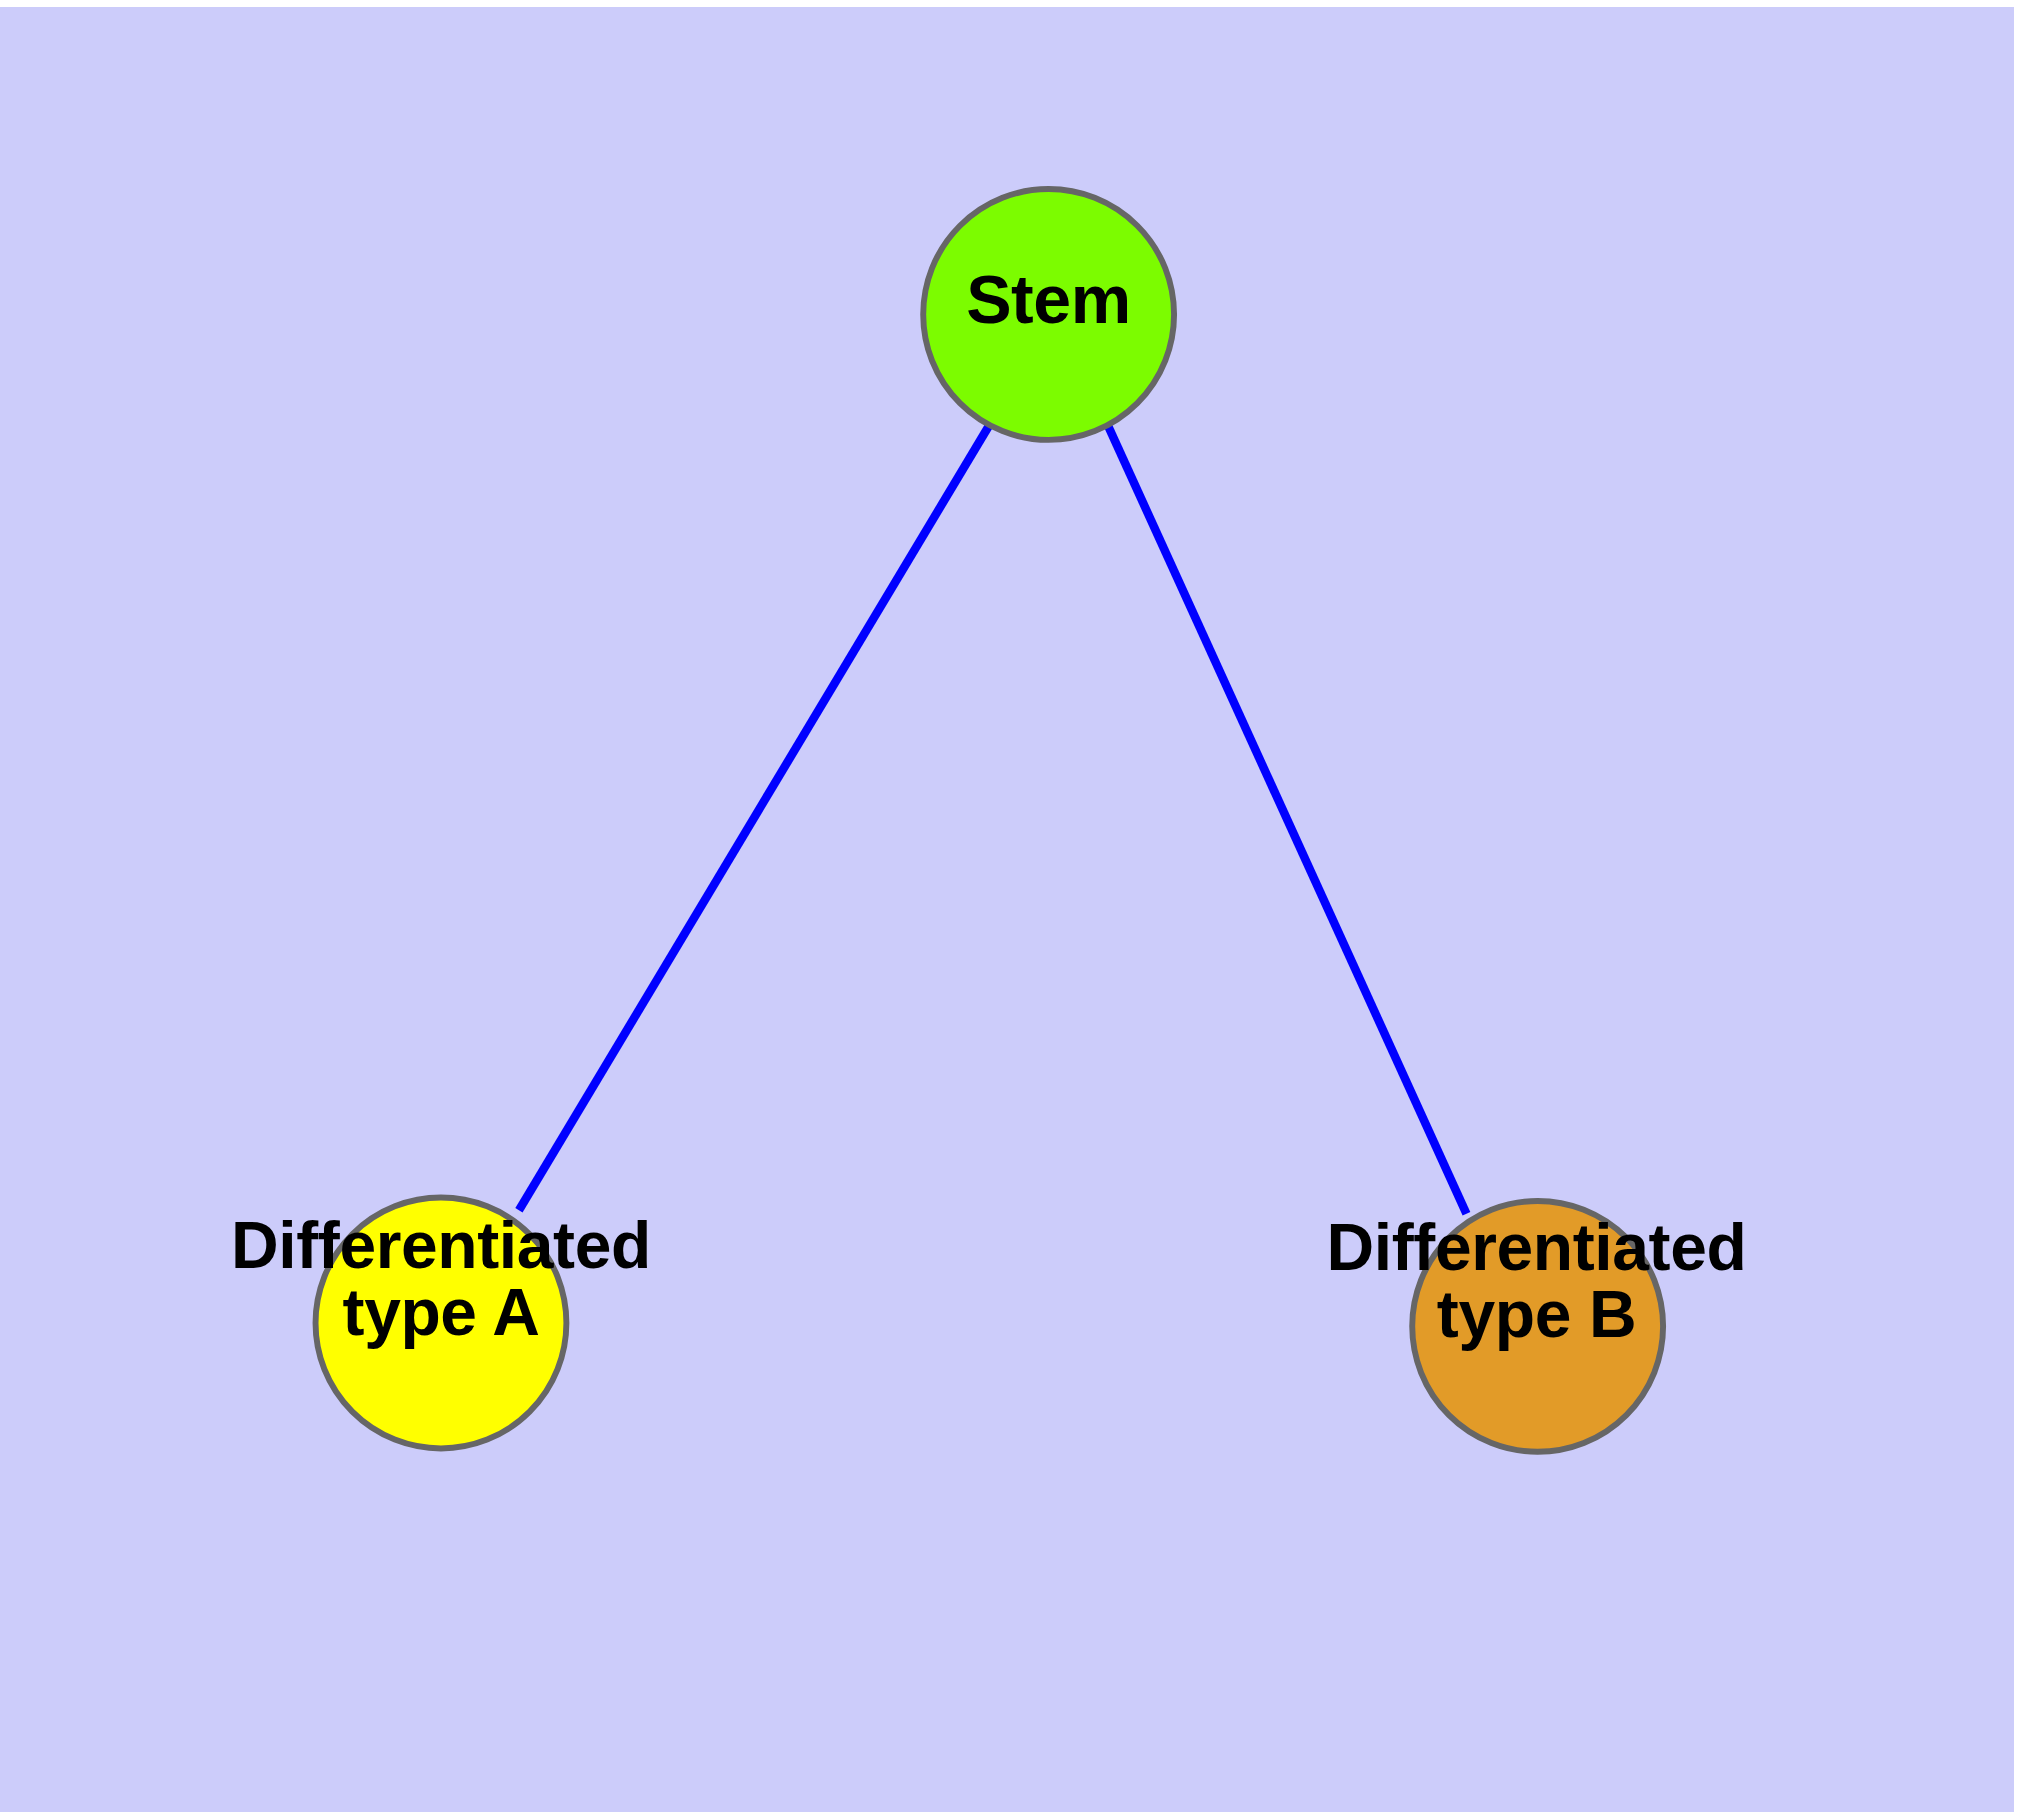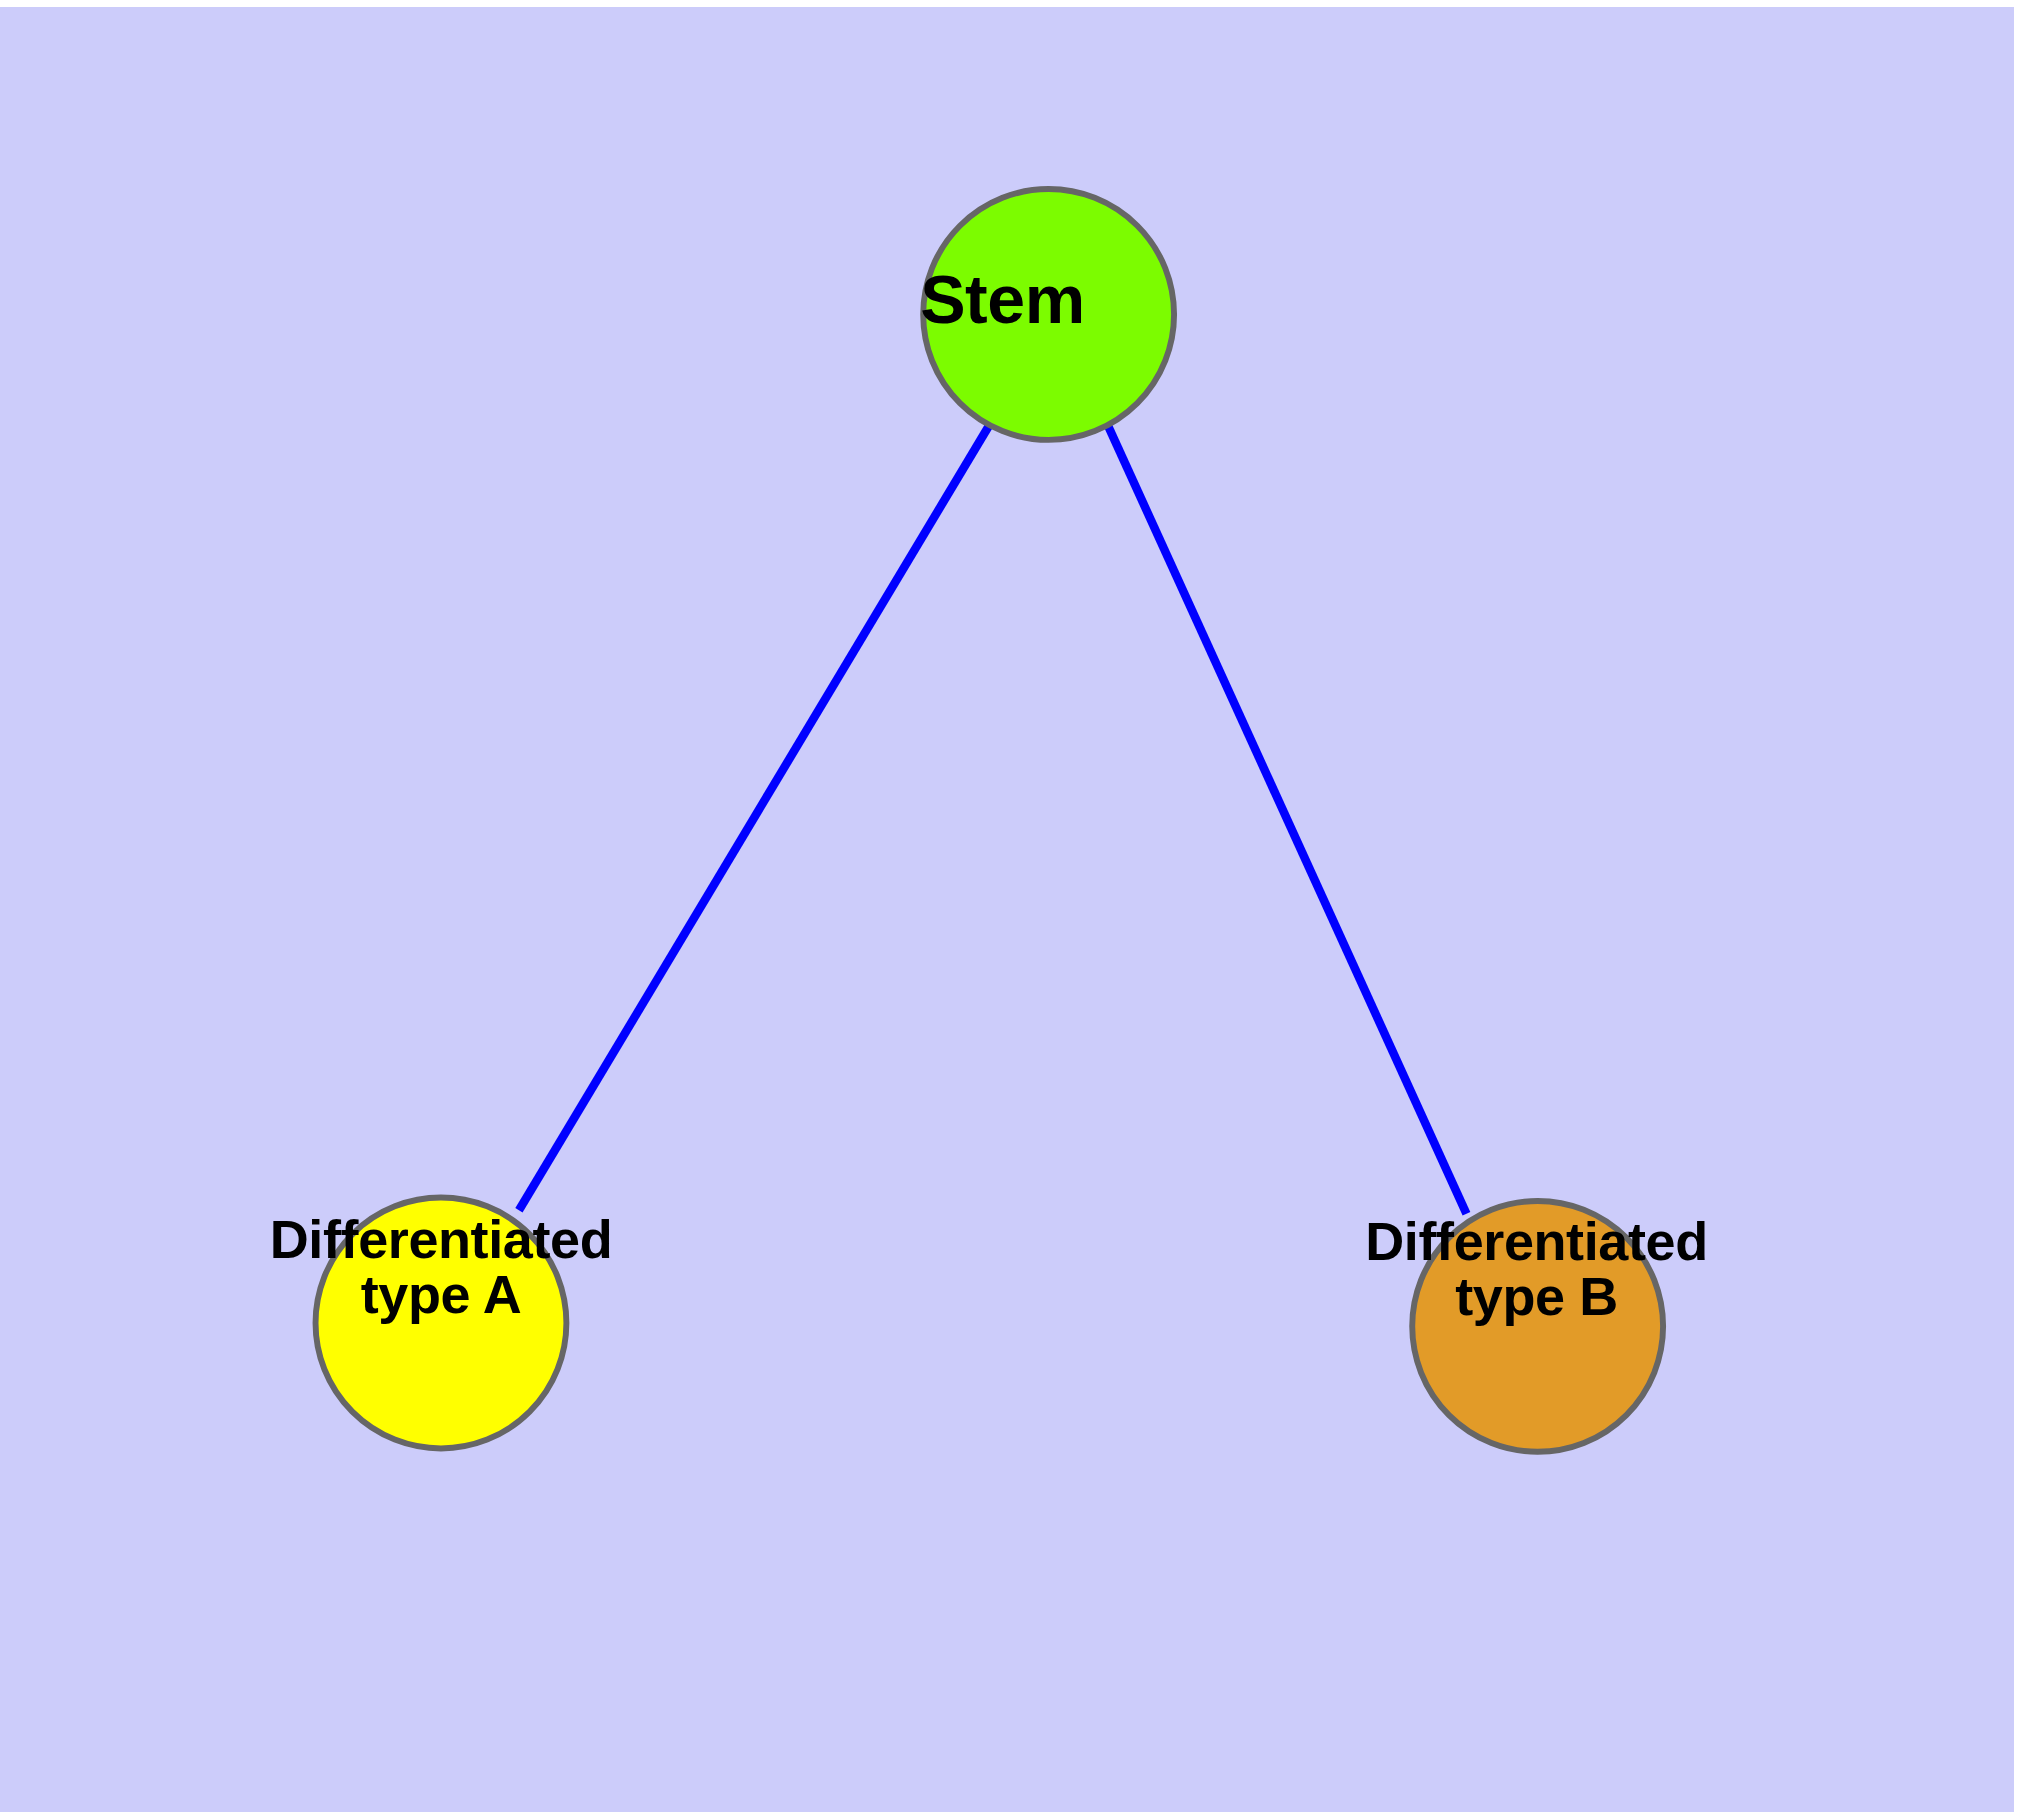--- a/index.html
+++ b/index.html
@@ -38,21 +38,21 @@
     line-height: 1.02;
     white-space: pre;
     pointer-events: none;
     -webkit-font-smoothing: antialiased;
   }
   .label-root {
     font-size: 68px;
     letter-spacing: -0.4px;
   }
   .label-leaf {
-    font-size: 54px;
+    font-size: 66px;
     letter-spacing: -0.4px;
   }
 </style>
 </head>
 <body>
 
 <div id="stage">
   <div id="canvas"></div>
 
   <svg id="graph-svg" viewBox="0 0 2384 2138">
@@ -60,21 +60,21 @@
       <line x1="1168" y1="500" x2="612" y2="1428" stroke="#0000ff" stroke-width="10" stroke-linecap="butt"></line>
       <line x1="1306" y1="500" x2="1730" y2="1432" stroke="#0000ff" stroke-width="10" stroke-linecap="butt"></line>
     </g>
     <g>
       <circle cx="1237" cy="371" r="148" fill="#7cfc00" stroke="#666666" stroke-width="7"></circle>
       <circle cx="520" cy="1561" r="148" fill="#ffff00" stroke="#666666" stroke-width="7"></circle>
       <circle cx="1814" cy="1565" r="148" fill="#e29b28" stroke="#666666" stroke-width="7"></circle>
     </g>
   </svg>
 
-  <div class="node-label label-root" style="left:748px; top:265px; width:509px;">Stem</div>
+  <div class="node-label label-root" style="left:794px; top:265px; width:509px;">Stem</div>
 
   <div class="node-label label-leaf" style="left:17px; top:1212px; width:848px;">Differentiated
 type A</div>
 
   <div class="node-label label-leaf" style="left:1096px; top:1214px; width:881px;">Differentiated
 type B</div>
 </div>
 
 
 </body></html>

